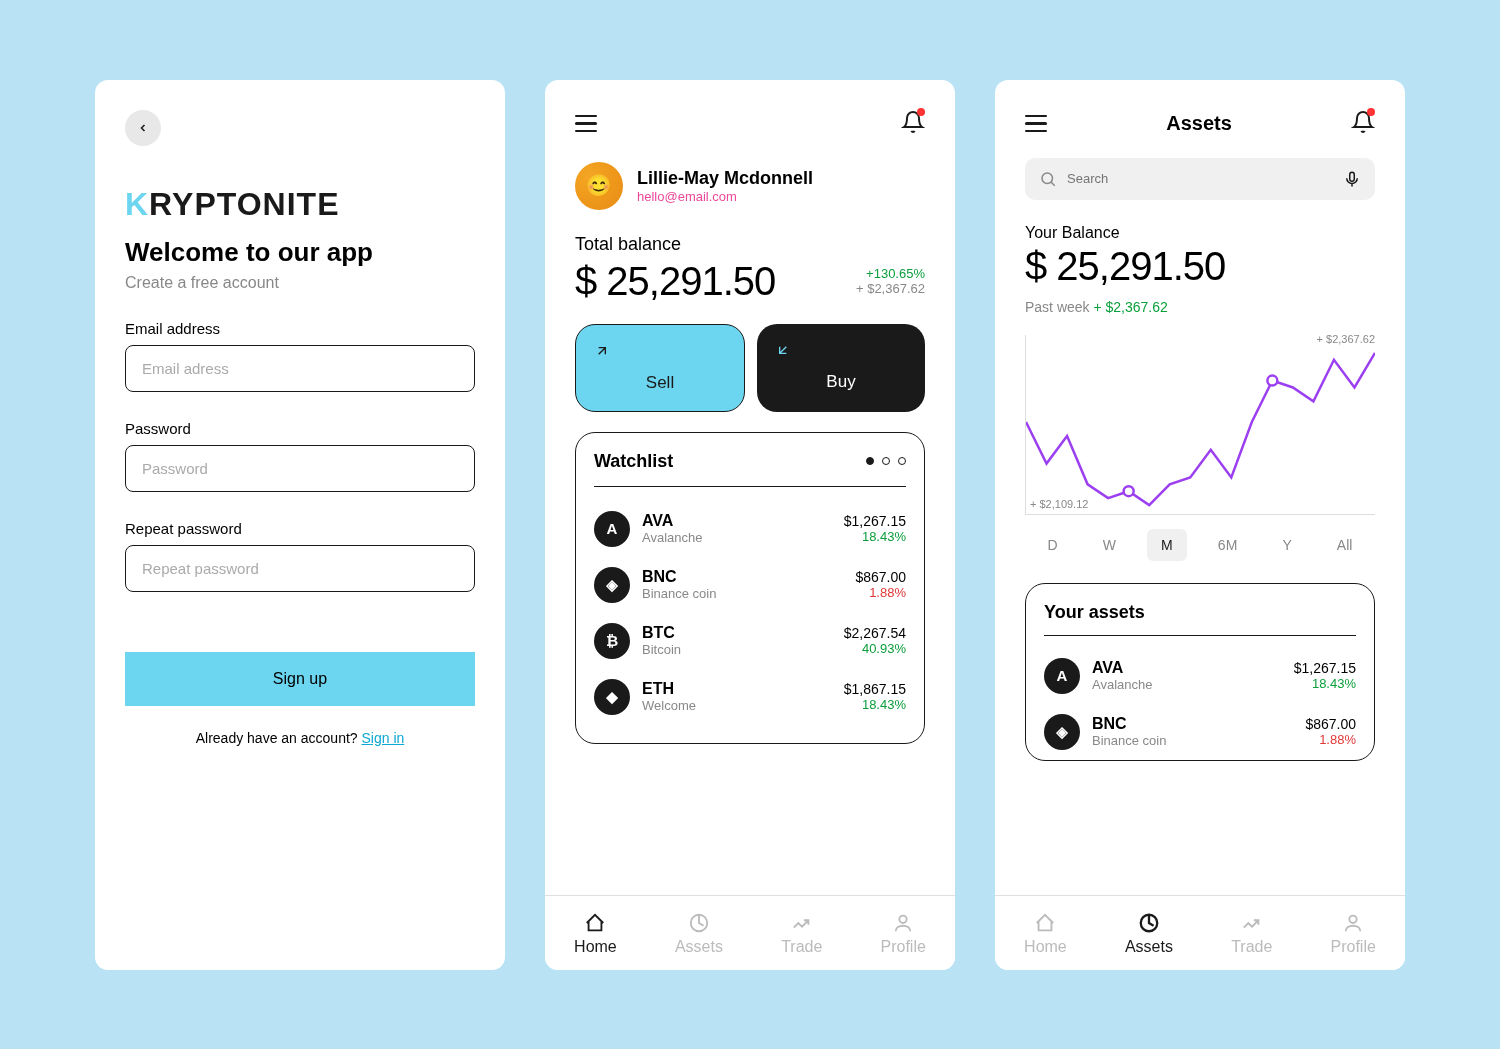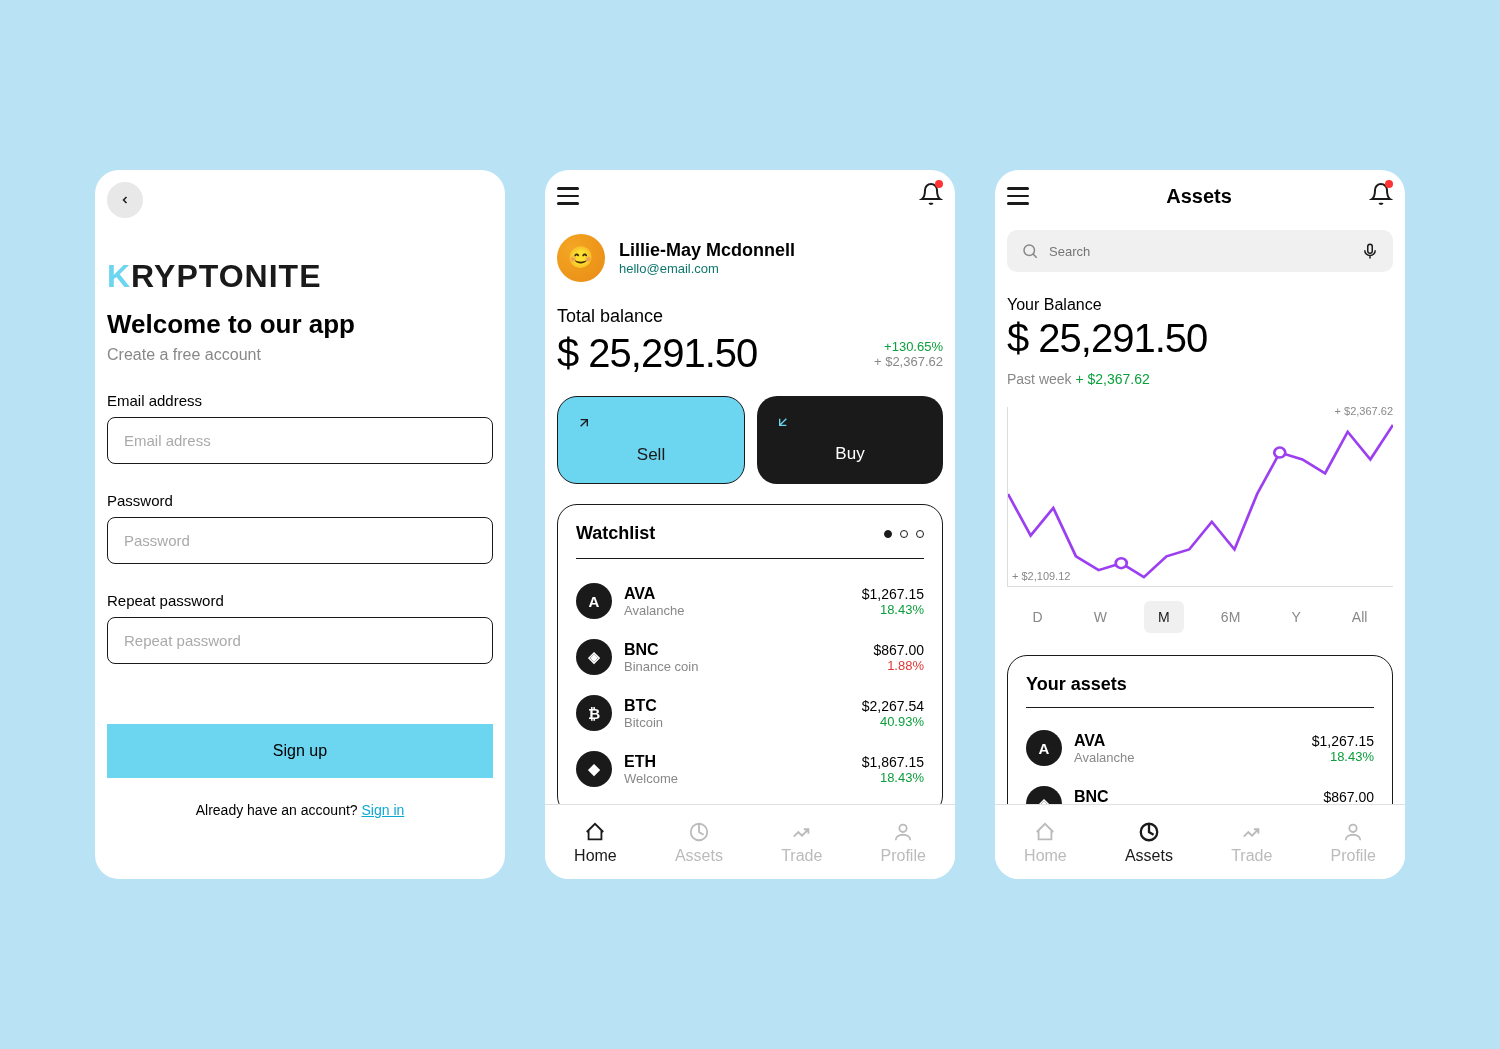--- a/index.html
+++ b/index.html
@@ -1,17 +1,17 @@
 <!DOCTYPE html>
 <html><head>
 <meta charset="utf-8">
 <style>
 * { box-sizing: border-box; margin: 0; padding: 0; font-family: -apple-system, BlinkMacSystemFont, 'Segoe UI', sans-serif; }
 body { background: #b9e3f5; width: 1500px; height: 1049px; display: flex; justify-content: center; align-items: center; gap: 40px; }
-.phone { width: 410px; height: 709px; background: #fff; border-radius: 24px; padding: 12px; position: relative; overflow: hidden; }
+.phone { width: 410px; height: 890px; background: #fff; border-radius: 13px; padding: 30px; position: relative; overflow: hidden; }
 .back-btn { width: 36px; height: 36px; background: #e8e8e8; border-radius: 50%; display: flex; align-items: center; justify-content: center; cursor: pointer; }
 .back-btn svg { width: 12px; height: 12px; }
 .logo { font-size: 32px; font-weight: 900; letter-spacing: 1px; margin-top: 40px; }
 .logo .k { color: #6cd5f0; }
 .logo .rest { color: #1a1a1a; }
 .welcome-title { font-size: 26px; font-weight: 600; margin-top: 14px; }
 .welcome-sub { font-size: 16px; color: #888; margin-top: 6px; }
 .field-group { margin-top: 28px; }
 .field-label { font-size: 15px; font-weight: 500; margin-bottom: 8px; }
 .field-input { width: 100%; padding: 14px 16px; border: 1.5px solid #1a1a1a; border-radius: 8px; font-size: 15px; }
@@ -23,21 +23,21 @@
 .topbar { display: flex; justify-content: space-between; align-items: center; }
 .hamburger { display: flex; flex-direction: column; gap: 5px; cursor: pointer; }
 .hamburger span { width: 22px; height: 2.5px; background: #1a1a1a; border-radius: 2px; }
 .bell-wrap { position: relative; cursor: pointer; }
 .bell-wrap svg { width: 24px; height: 24px; }
 .notif-dot { position: absolute; top: -2px; right: 0; width: 8px; height: 8px; background: #ff3333; border-radius: 50%; }
 
 .user-row { display: flex; align-items: center; gap: 14px; margin-top: 24px; }
 .avatar { width: 48px; height: 48px; border-radius: 50%; background: radial-gradient(circle at 30% 30%, #f4a623, #e88b14); display: flex; align-items: center; justify-content: center; font-size: 22px; }
 .user-name { font-size: 18px; font-weight: 700; }
-.user-email { font-size: 13px; color: #0f766e; }
+.user-email { font-size: 13px; color: #ec4899; }
 
 .balance-label { font-size: 18px; font-weight: 500; margin-top: 24px; }
 .balance-row { display: flex; align-items: center; justify-content: space-between; margin-top: 4px; }
 .balance-amount { font-size: 40px; font-weight: 400; letter-spacing: -1px; }
 .balance-delta { text-align: right; font-size: 13px; }
 .delta-pct { color: #0a9f3b; font-weight: 500; }
 .delta-amt { color: #888; }
 
 .actions { display: flex; gap: 12px; margin-top: 20px; }
 .action-btn { flex: 1; padding: 18px; border-radius: 20px; font-size: 17px; cursor: pointer; display: flex; flex-direction: column; gap: 14px; }

